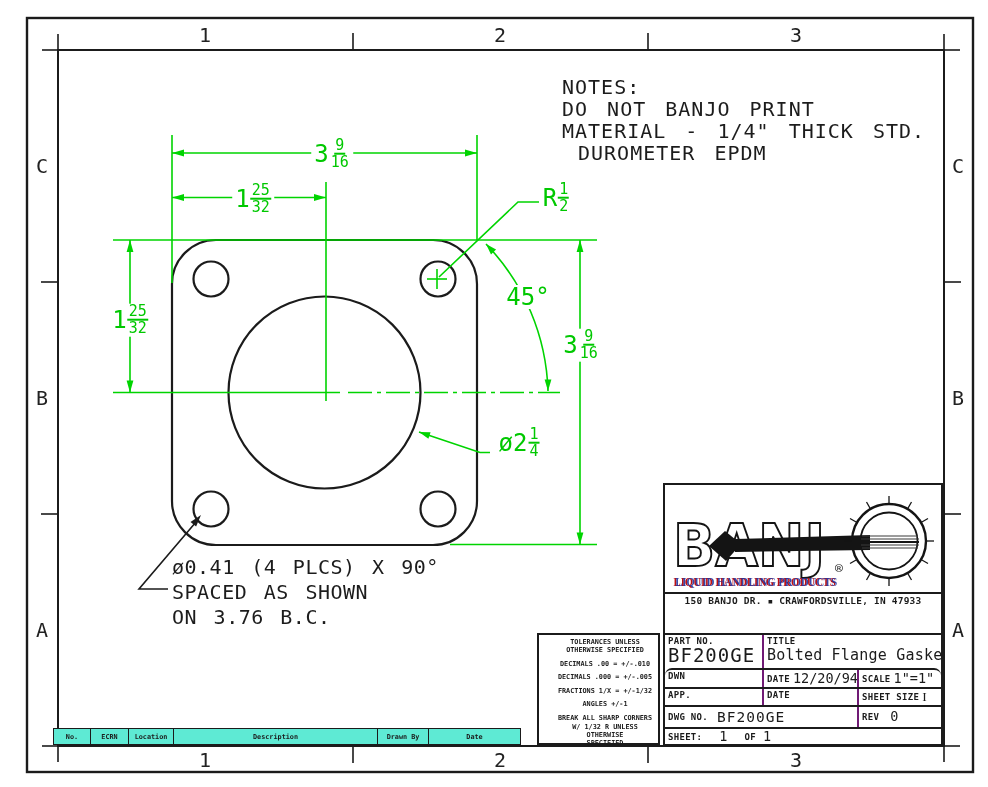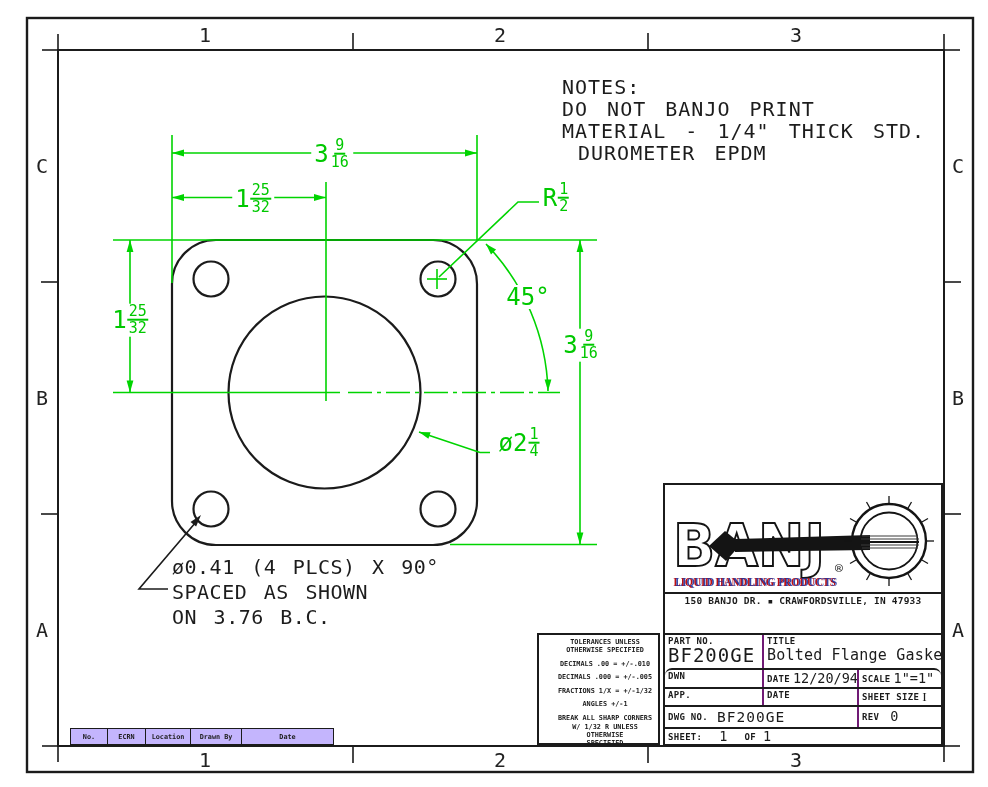--- a/index.html
+++ b/index.html
@@ -33,21 +33,21 @@
   .val-md{font-size:15px;letter-spacing:0.2px;color:#1b1b1b;line-height:1;white-space:pre;}
   .val-sm{font-size:13.5px;color:#1b1b1b;line-height:1;white-space:pre;}
   .inline-pair{display:flex;align-items:center;gap:3px;}
   
   .tolbox{position:absolute;left:537px;top:633px;width:123px;height:112px;border:2px solid #1b1b1b;
           box-sizing:border-box;background:#fff;text-align:center;color:#1b1b1b;
           font-size:6.8px;font-weight:bold;line-height:8px;padding-top:3px;padding-left:13px;}
   .tolbox .sp{margin-top:5.5px;}
   .tolbox .grp{margin-top:7px;line-height:7.5px;}
   
-  .revtable{position:absolute;left:70px;top:728px;height:17px;display:flex;background:#c4b5fd;}
+  .revtable{position:absolute;left:53px;top:728px;height:17px;display:flex;background:#5eead4;}
   .rev-cell{box-sizing:border-box;border:1.8px solid #1b1b1b;border-left-width:0;display:flex;
             align-items:center;justify-content:center;font-size:6.8px;font-weight:bold;color:#1b1b1b;}
   .rev-cell:first-child{border-left-width:1.8px;}
   .serif{font-family:"Liberation Serif", serif;}
 </style>
 </head>
 <body>
 
 <div class="sheet">
 
@@ -191,20 +191,21 @@
     <div class="sp">ANGLES +/-1</div>
     <div class="grp">BREAK ALL SHARP CORNERS</div>
     <div>W/ 1/32 R UNLESS OTHERWISE</div>
     <div>SPECIFIED</div>
   </div>
 
   <div class="revtable">
     <div class="rev-cell" style="width:38px;">No.</div>
     <div class="rev-cell" style="width:38px;">ECRN</div>
     <div class="rev-cell" style="width:45px;">Location</div>
+    <div class="rev-cell" style="width:204px;">Description</div>
     <div class="rev-cell" style="width:51px;">Drawn By</div>
     <div class="rev-cell" style="width:92px;">Date</div>
   </div>
 
   <div class="tblock">
 
     <div class="logo-area">
       <svg width="276" height="107" viewBox="0 0 276 107">
         <text x="8" y="81" font-family="DejaVu Sans, sans-serif" font-weight="bold" font-size="58" fill="#ffffff" stroke="#141414" stroke-width="2" textLength="152" lengthAdjust="spacingAndGlyphs">BANJ</text>
 

